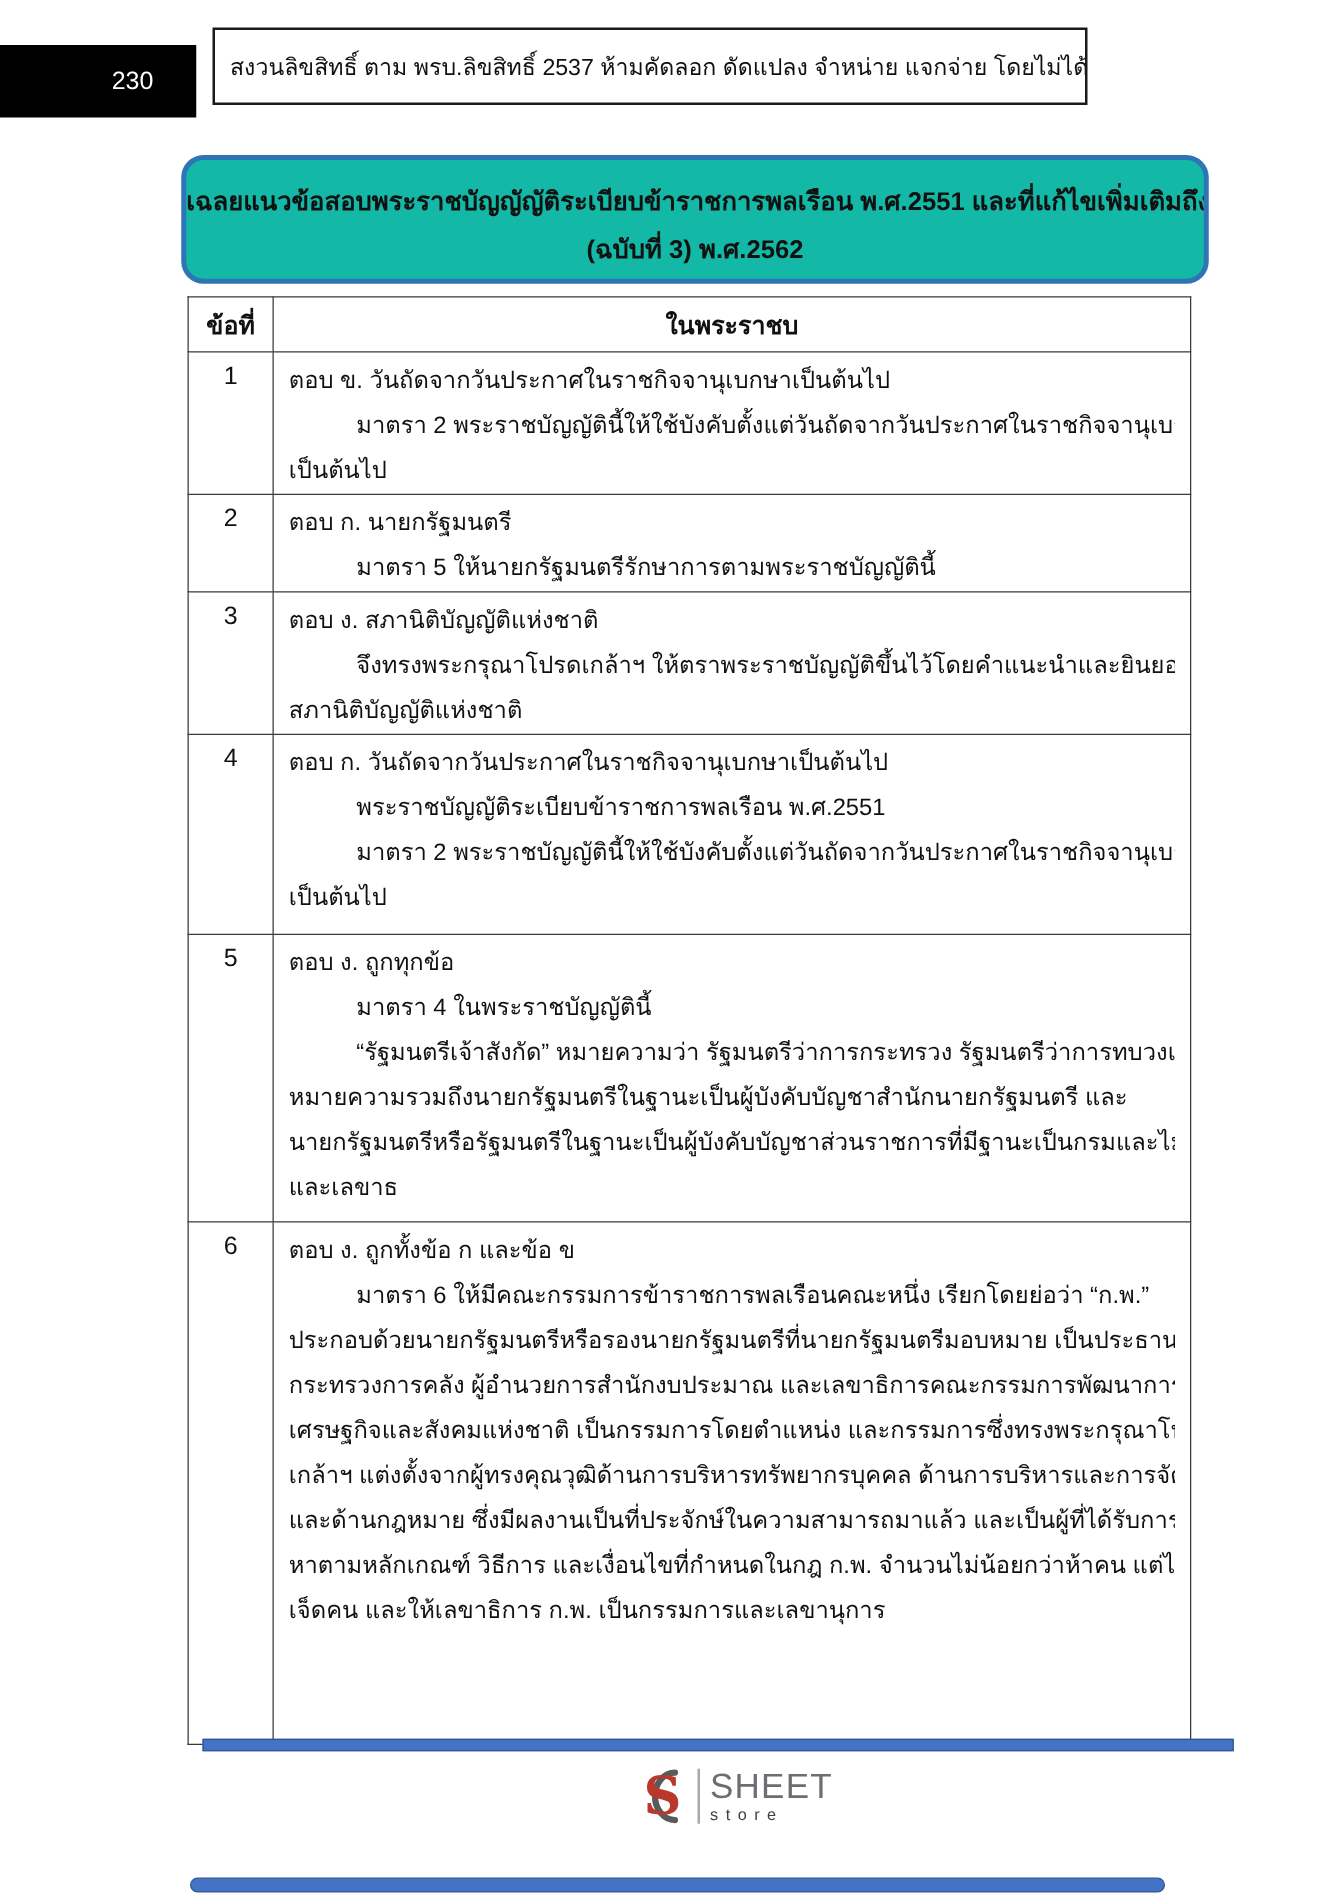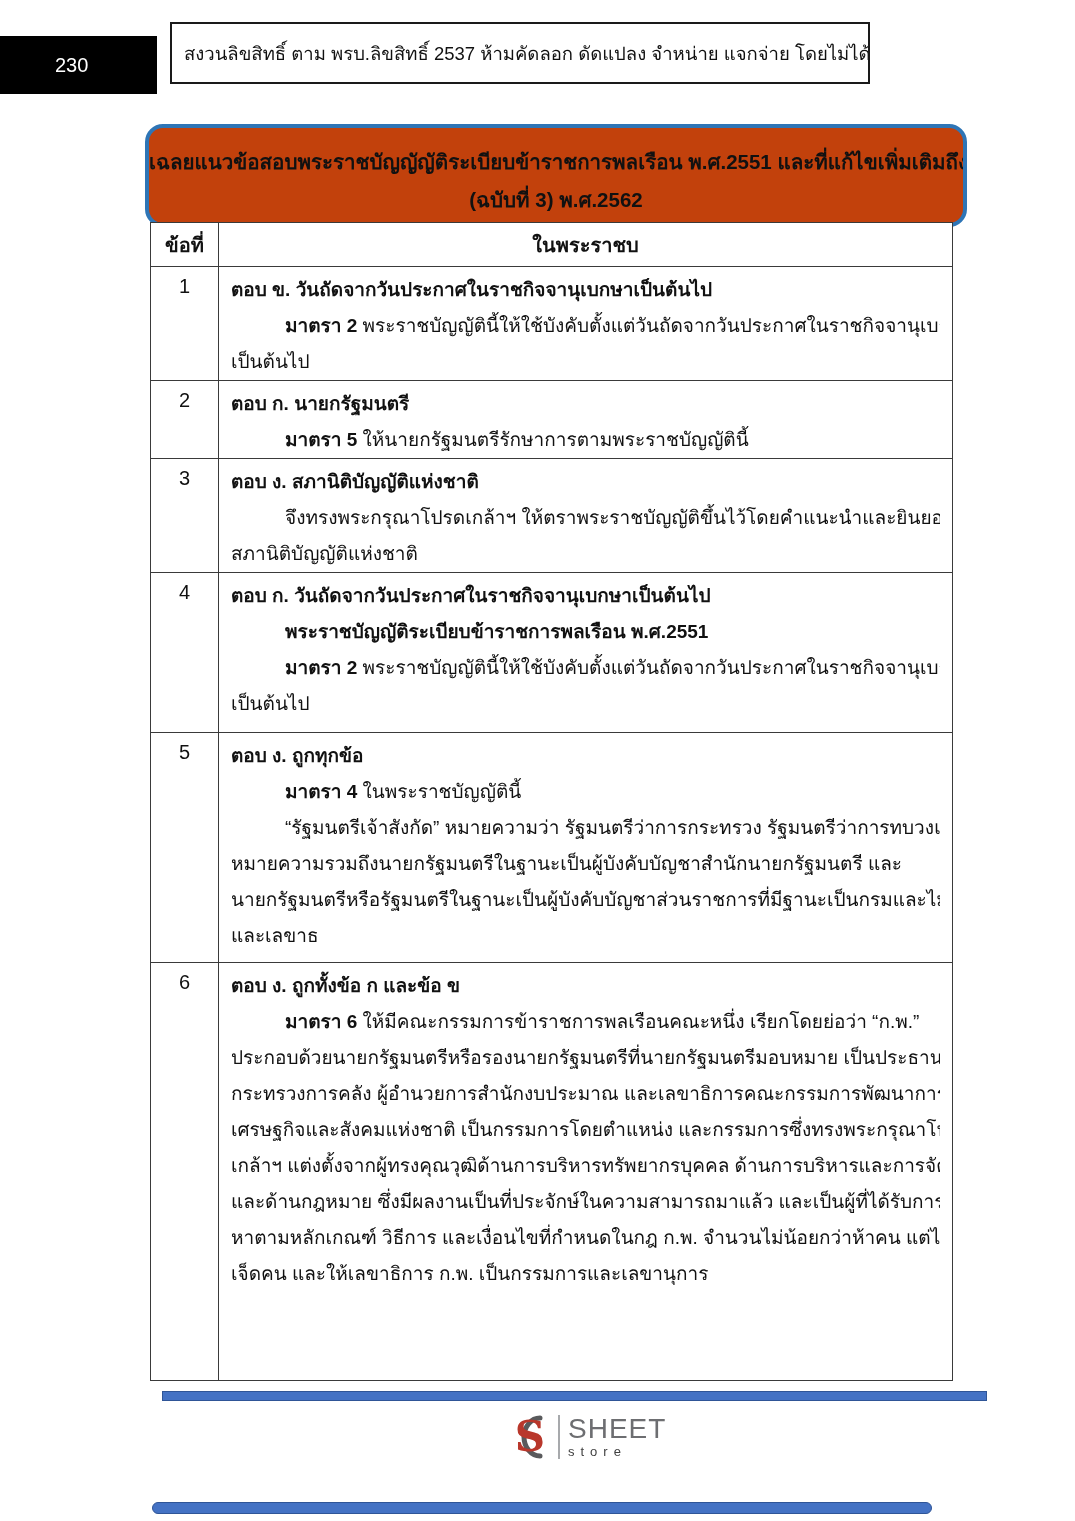--- a/index.html
+++ b/index.html
@@ -8,43 +8,43 @@
     width:1075px;height:1521px;
     background:#ffffff;
     overflow:hidden;
     font-family:"Liberation Sans","DejaVu Sans",sans-serif;
     color:#111;
   }
   
   .pageno-box{
     position:absolute;left:0;top:36px;width:157px;height:58px;
     background:#000;color:#fff;
-    display:flex;align-items:center;justify-content:flex-start;
+    display:flex;align-items:center;justify-content:center;
     box-sizing:border-box;padding-left:55px;
     font-size:20px;
   }
   
   .copyright-box{
     position:absolute;left:170px;top:22px;width:700px;height:62px;
     box-sizing:border-box;border:2px solid #1a1a1a;background:#fff;
     display:flex;align-items:center;
     padding:0 12px;font-size:18.5px;white-space:nowrap;overflow:hidden;
   }
   
   .title-box{
     position:absolute;left:145px;top:124px;width:822px;height:103px;
     box-sizing:border-box;border:4px solid #2e75b6;border-radius:18px;
-    background:#c2410c;text-align:center;
+    background:#14b8a6;text-align:center;
     font-weight:bold;font-size:20.5px;
     padding-top:15px;line-height:38px;
   }
   .title-box .tline{white-space:nowrap;overflow:hidden;}
   
   table.answers{
-    position:absolute;left:150px;top:222px;width:803px;
+    position:absolute;left:150px;top:237px;width:803px;
     border-collapse:collapse;table-layout:fixed;
     background:#fff;
   }
   table.answers th,table.answers td{
     border:1.5px solid #3a3a3a;
     vertical-align:top;
     box-sizing:border-box;
   }
   table.answers th{
     height:44px;font-size:20px;font-weight:bold;
@@ -55,21 +55,21 @@
     text-align:center;padding-top:8px;font-size:20px;
   }
   td.ans-cell{
     padding:5px 12px 0 12px;font-size:19px;
   }
   .ans-line{
     line-height:36px;height:36px;
     white-space:nowrap;overflow:hidden;
   }
   .ans-line.indent{padding-left:54px;}
-  .seg.b{font-weight:bold;}
+  .seg.b{font-weight:normal;}
   .seg.u{text-underline-offset:3px;}
   
   .blue-rule{
     position:absolute;left:162px;top:1391px;width:825px;height:10px;
     background:#4472c4;border:1px solid #2f5597;box-sizing:border-box;
   }
   
   .bottom-bar{
     position:absolute;left:152px;top:1502px;width:780px;height:12px;
     background:#4472c4;border:1px solid #2f5597;border-radius:6px;

